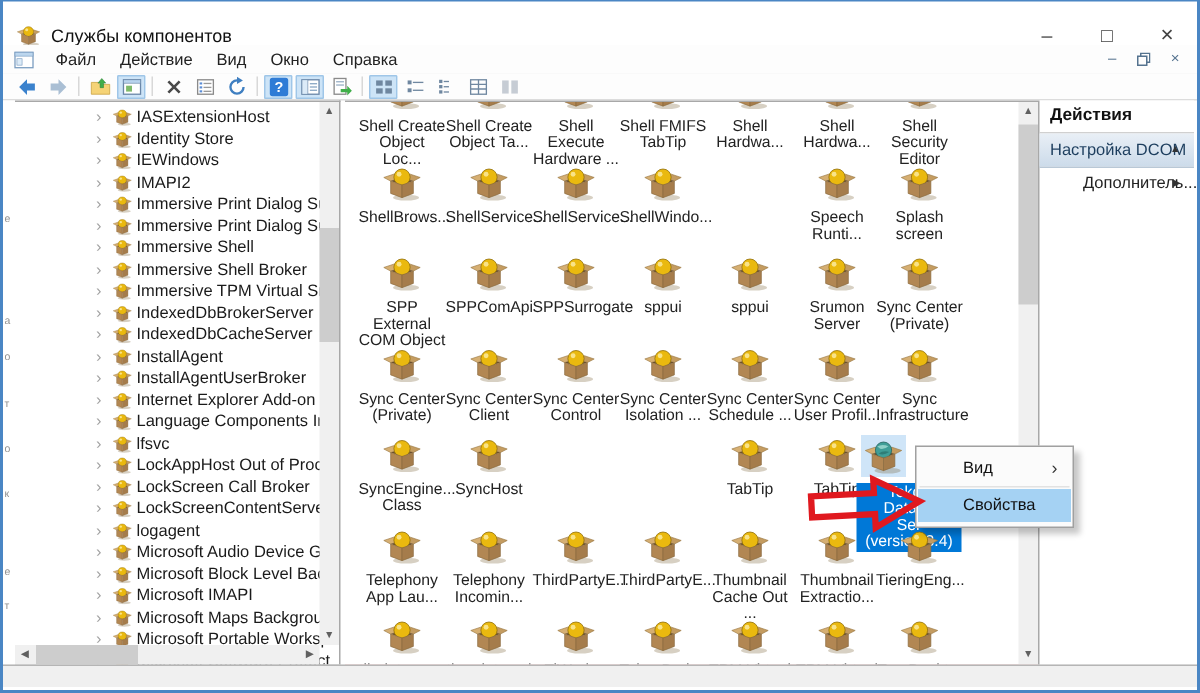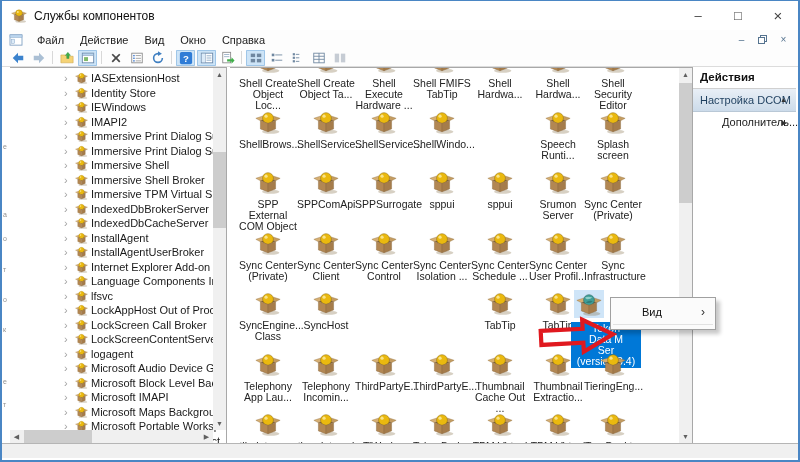--- a/index.html
+++ b/index.html
@@ -1,20 +1,20 @@
 <!DOCTYPE html>
 <html><head>
 <meta charset="utf-8">
 <style>
   html,body{margin:0;padding:0;background:#e8e8e8;font-family:"Liberation Sans",sans-serif;-webkit-font-smoothing:antialiased;}
   #stage{position:relative;width:800px;height:462px;overflow:hidden;background:#fff;}
   .window{position:absolute;inset:0;border:2px solid #4a86c4;border-top:1px solid #4a86c4;box-sizing:border-box;background:#fff;}
 
   
-  .titlebar{position:absolute;left:0;top:0;right:0;height:29px;background:#fff;display:flex;align-items:center;}
+  .titlebar{position:absolute;left:0;top:8px;right:0;height:29px;background:#fff;display:flex;align-items:center;}
   .titlebar .appicon{width:16px;height:15px;margin-left:9px;}
   .titlebar .title{font-size:12px;color:#111;margin-left:7px;flex:1;}
   .wctl{width:40px;height:28px;text-align:center;line-height:28px;font-size:13px;color:#444;cursor:default;}
   .wctl.close{font-size:15px;}
 
   
   .menubar{position:absolute;left:0;top:29px;right:0;height:19px;background:#fdfdfd;border-bottom:1px solid #ececec;display:flex;align-items:center;font-size:11px;color:#222;}
   .menubar .consoleicon{width:14px;height:12px;margin:0 6px 0 7px;}
   .menu-item{padding:2px 8px;cursor:default;}
   .childctls{margin-left:auto;display:flex;align-items:center;margin-right:4px;}
@@ -747,20 +747,21 @@
         <span>Дополнитель...</span>
         <span class="ap-arrow">▶</span>
       </div>
     </div>
 
     <div class="bottomstrip"></div>
 
     <div class="ctxmenu" id="ctxmenu">
         <div class="cmi">Вид<span class="sub">›</span></div>
         <div class="cmsep"></div>
+        <div class="cmi hl">Свойства</div>
       </div>
 
     <svg class="redarrow" width="84" height="44">
       <polygon points="5,15 47,15 47,6 77,22 47,38 47,29 5,29" fill="none" stroke="#e0191f" stroke-width="4.2" stroke-linejoin="miter"></polygon>
     </svg>
 
   </div>
 </div>
 
 </body></html>

